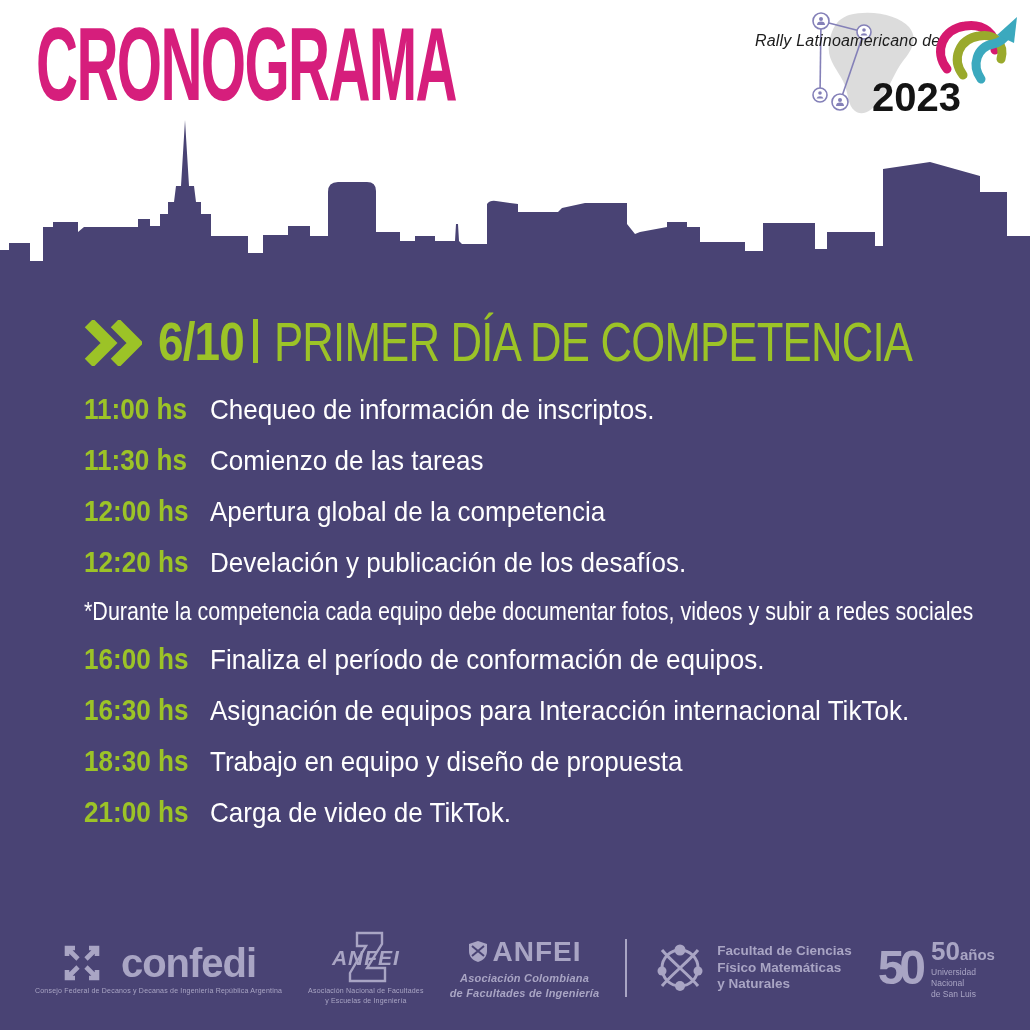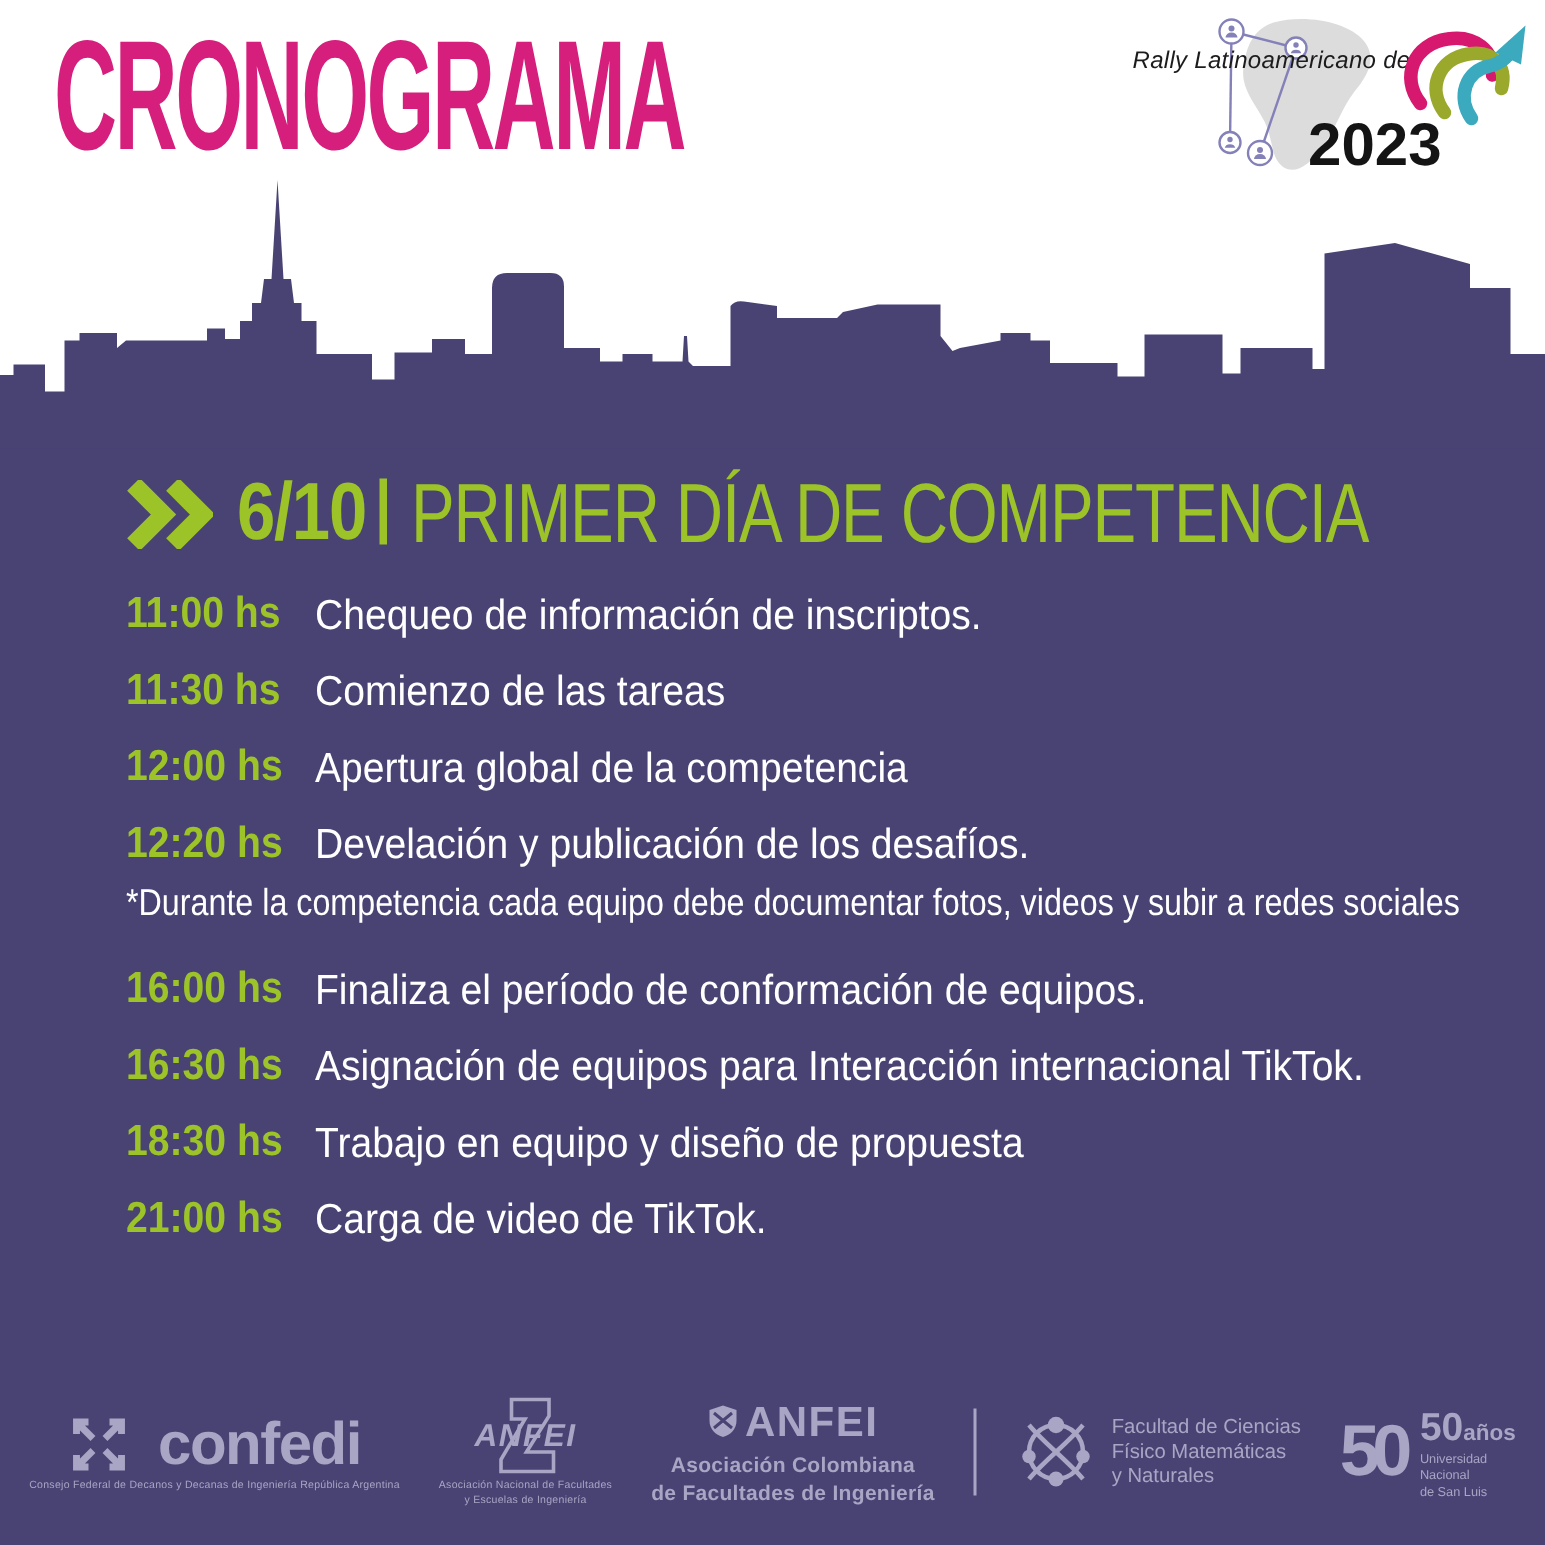--- a/index.html
+++ b/index.html
@@ -63,47 +63,47 @@
   .row { display:flex; align-items:center; height:51px; white-space:nowrap; }
   .row .time {
     flex:none; width:126px;
     font-size:29px; font-weight:bold; color:#9CC327;
     transform:scaleX(0.9); transform-origin:left center;
   }
   .row .desc {
     font-size:28px; color:#ffffff;
     transform:scaleX(0.93); transform-origin:left center;
   }
-  .note-row { display:flex; height:46px; white-space:nowrap; }
+  .note-row { display:flex; align-items:center; height:46px; white-space:nowrap; }
   .note-row .note {
     font-size:25px; color:#ffffff; font-weight:normal;
     transform:scaleX(0.86); transform-origin:left center; letter-spacing:0px;
   }
   
   .footer {
     position:absolute; left:0; right:0; top:918px; height:100px;
     display:flex; justify-content:center; align-items:center; gap:26px;
     color:#A9A5C4;
   }
   .f-block { text-align:center; }
   .f-tag { font-size:7px; letter-spacing:0.2px; line-height:1.35; color:#A9A5C4; }
-  .f-tag.b { font-size:14px; font-weight:bold; }
+  .f-tag.b { font-size:11px; font-weight:bold;font-style:italic; }
   .confedi-row { display:flex; align-items:center; gap:18px; justify-content:center; }
   .confedi-word { font-size:40px; font-weight:bold; letter-spacing:-1px; text-transform:lowercase; }
   .anfei-mark { position:relative; width:84px; height:52px; margin:0 auto 3px; }
   .anfei-shape { position:absolute; left:20px; top:0; }
   .anfei-word {
     position:absolute; left:0; top:15px; width:84px;
     font-size:21px; font-weight:bold; font-style:italic; letter-spacing:1px;
   }
   .acofi-row { display:flex; align-items:center; gap:5px; justify-content:center; margin-bottom:3px; }
   .acofi-word { font-size:28px; font-weight:bold; letter-spacing:1px; }
   .f-divider { width:2px; height:58px; background:#A9A5C4; }
   .fcfmn-row, .unsl-row { display:flex; align-items:center; gap:10px; }
-  .fcfmn-text { text-align:left; font-size:13.5px; font-weight:normal; line-height:1.25; }
+  .fcfmn-text { text-align:left; font-size:13.5px; font-weight:bold; line-height:1.25; }
   .unsl-icon { font-size:48px; font-weight:bold; letter-spacing:-5px; line-height:1; }
   .unsl-text { text-align:left; }
   .unsl-top { display:flex; align-items:baseline; }
   .unsl-big { font-size:26px; font-weight:bold; }
   .unsl-anos { font-size:15px; font-weight:bold; }
   .unsl-lines { font-size:8.5px; line-height:1.3; }
 </style>
 </head>
 <body>
 

